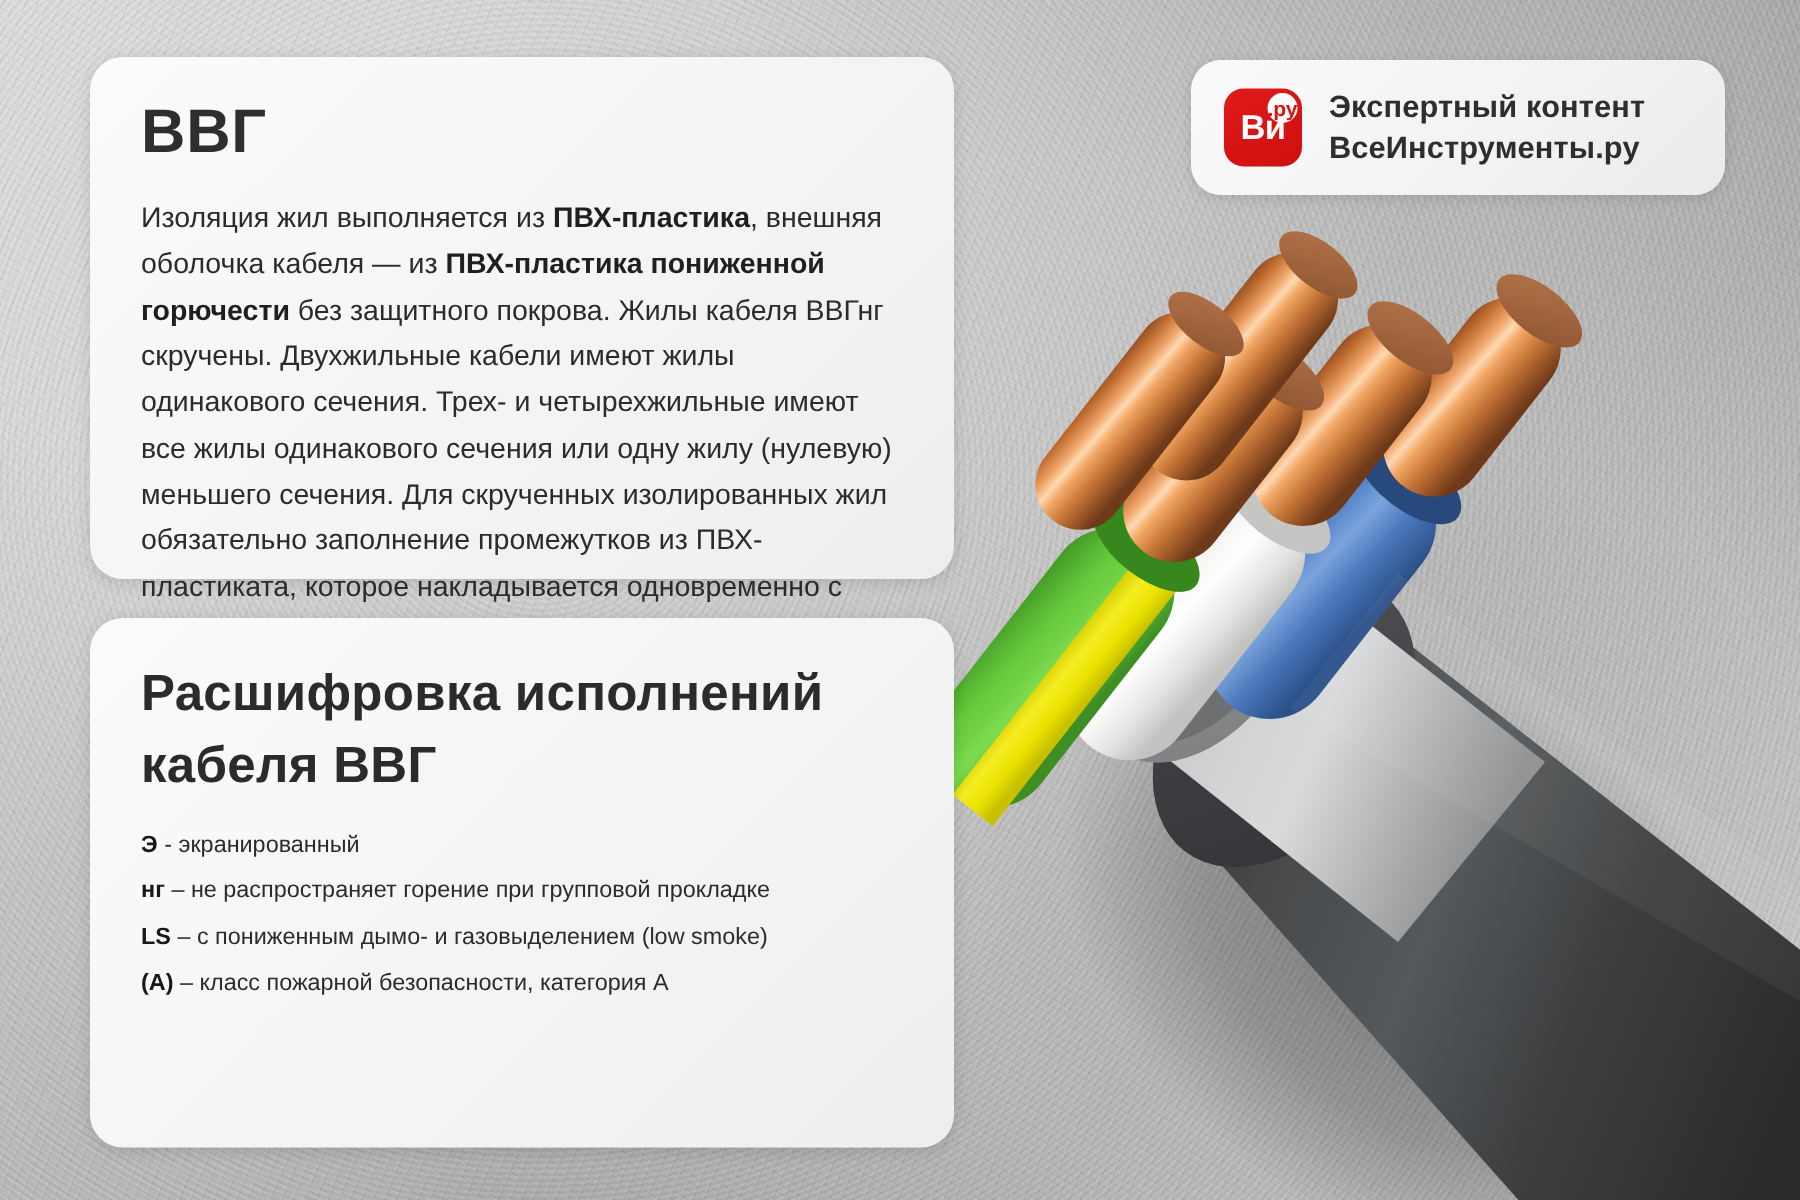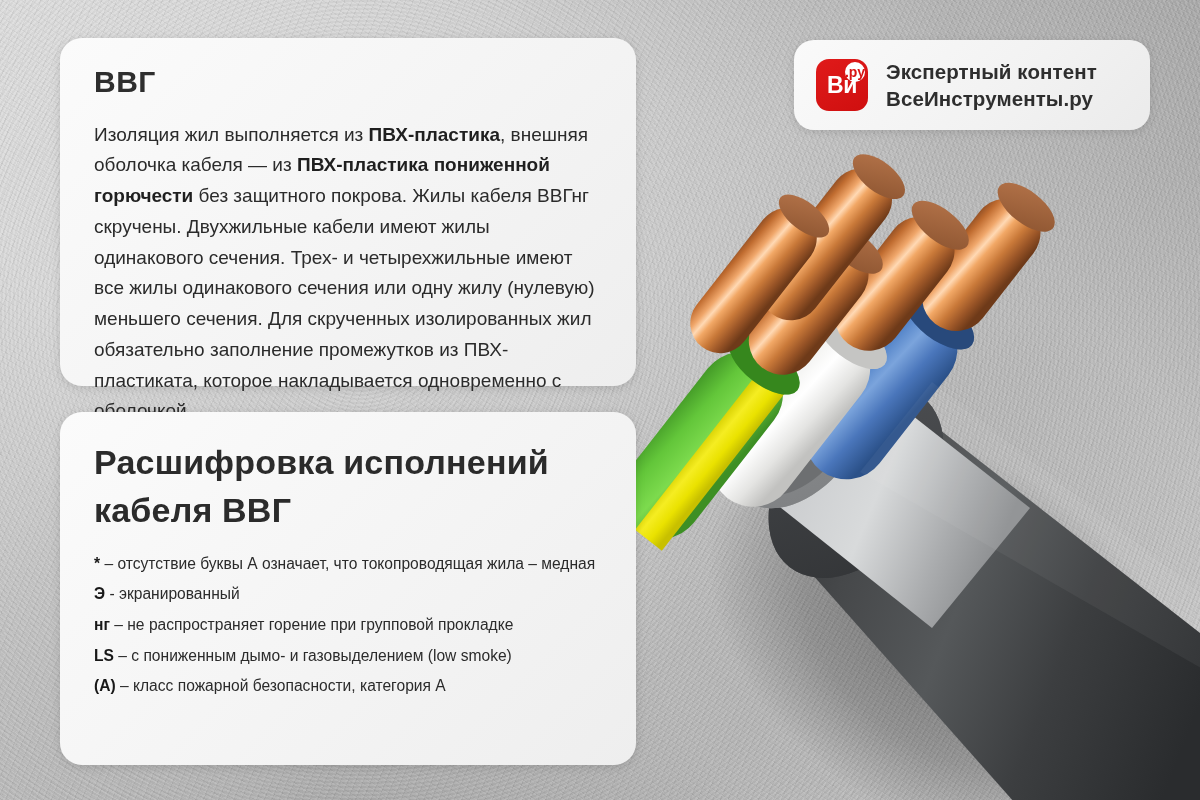--- a/index.html
+++ b/index.html
@@ -37,21 +37,21 @@
   .card{
     position:absolute;
     background:linear-gradient(135deg,#fbfbfb 0%,#f4f4f4 55%,#eeeeee 100%);
     border-radius:22px;
     box-shadow:0 2px 10px rgba(0,0,0,.13);
   }
   #card-intro{ left:60px; top:38px; width:576px; height:348px; padding:28px 34px 20px 34px; }
   #card-decode{ left:60px; top:412px; width:576px; height:353px; padding:26px 34px 18px 34px; }
 
   .title-main{
-    font-size:30px; font-weight:bold; letter-spacing:.5px;
+    font-size:41px; font-weight:bold; letter-spacing:.5px;
     color:#2e2e2e; line-height:1.05; margin-bottom:22px;
   }
   .body-text{
     font-size:19px; line-height:1.62; color:#2b2b2b;
   }
   .body-text b{ font-weight:bold; color:#1f1f1f; }
 
   .title-sub{
     font-size:34px; font-weight:bold; color:#2b2b2b;
     line-height:1.42; margin-bottom:14px; letter-spacing:.2px;
@@ -278,21 +278,20 @@
   <div class="title-main">ВВГ</div>
   <div class="body-text"><span>Изоляция жил выполняется из </span><b>ПВХ-пластика</b><span>, внешняя оболочка кабеля — из </span><b>ПВХ-пластика пониженной горючести</b><span> без защитного покрова. Жилы кабеля ВВГнг скручены. Двухжильные кабели имеют жилы одинакового сечения. Трех- и четырехжильные имеют все жилы одинакового сечения или одну жилу (нулевую) меньшего сечения. Для скрученных изолированных жил обязательно заполнение промежутков из ПВХ-пластиката, которое накладывается одновременно с оболочкой.</span></div>
 </div>
 
 <div class="card" id="card-decode">
   <div class="title-sub">
     <span>Расшифровка исполнений</span><br>
     <span>кабеля ВВГ</span>
   </div>
   <ul class="decode-list">
-      <li class="wrap"><span class="key">*</span><span> – отсутствие буквы А означает, что токопроводящая жила – медная</span></li>
       <li><span class="key">Э</span><span> - экранированный</span></li>
       <li><span class="key">нг</span><span> – не распространяет горение при групповой прокладке</span></li>
       <li><span class="key">LS</span><span> – с пониженным дымо- и газовыделением (low smoke)</span></li>
       <li><span class="key">(А)</span><span> – класс пожарной безопасности, категория А</span></li>
     </ul>
 </div>
 
 <div id="brand-badge">
   <div id="brand-logo">
     <div class="mark">Ви</div>

